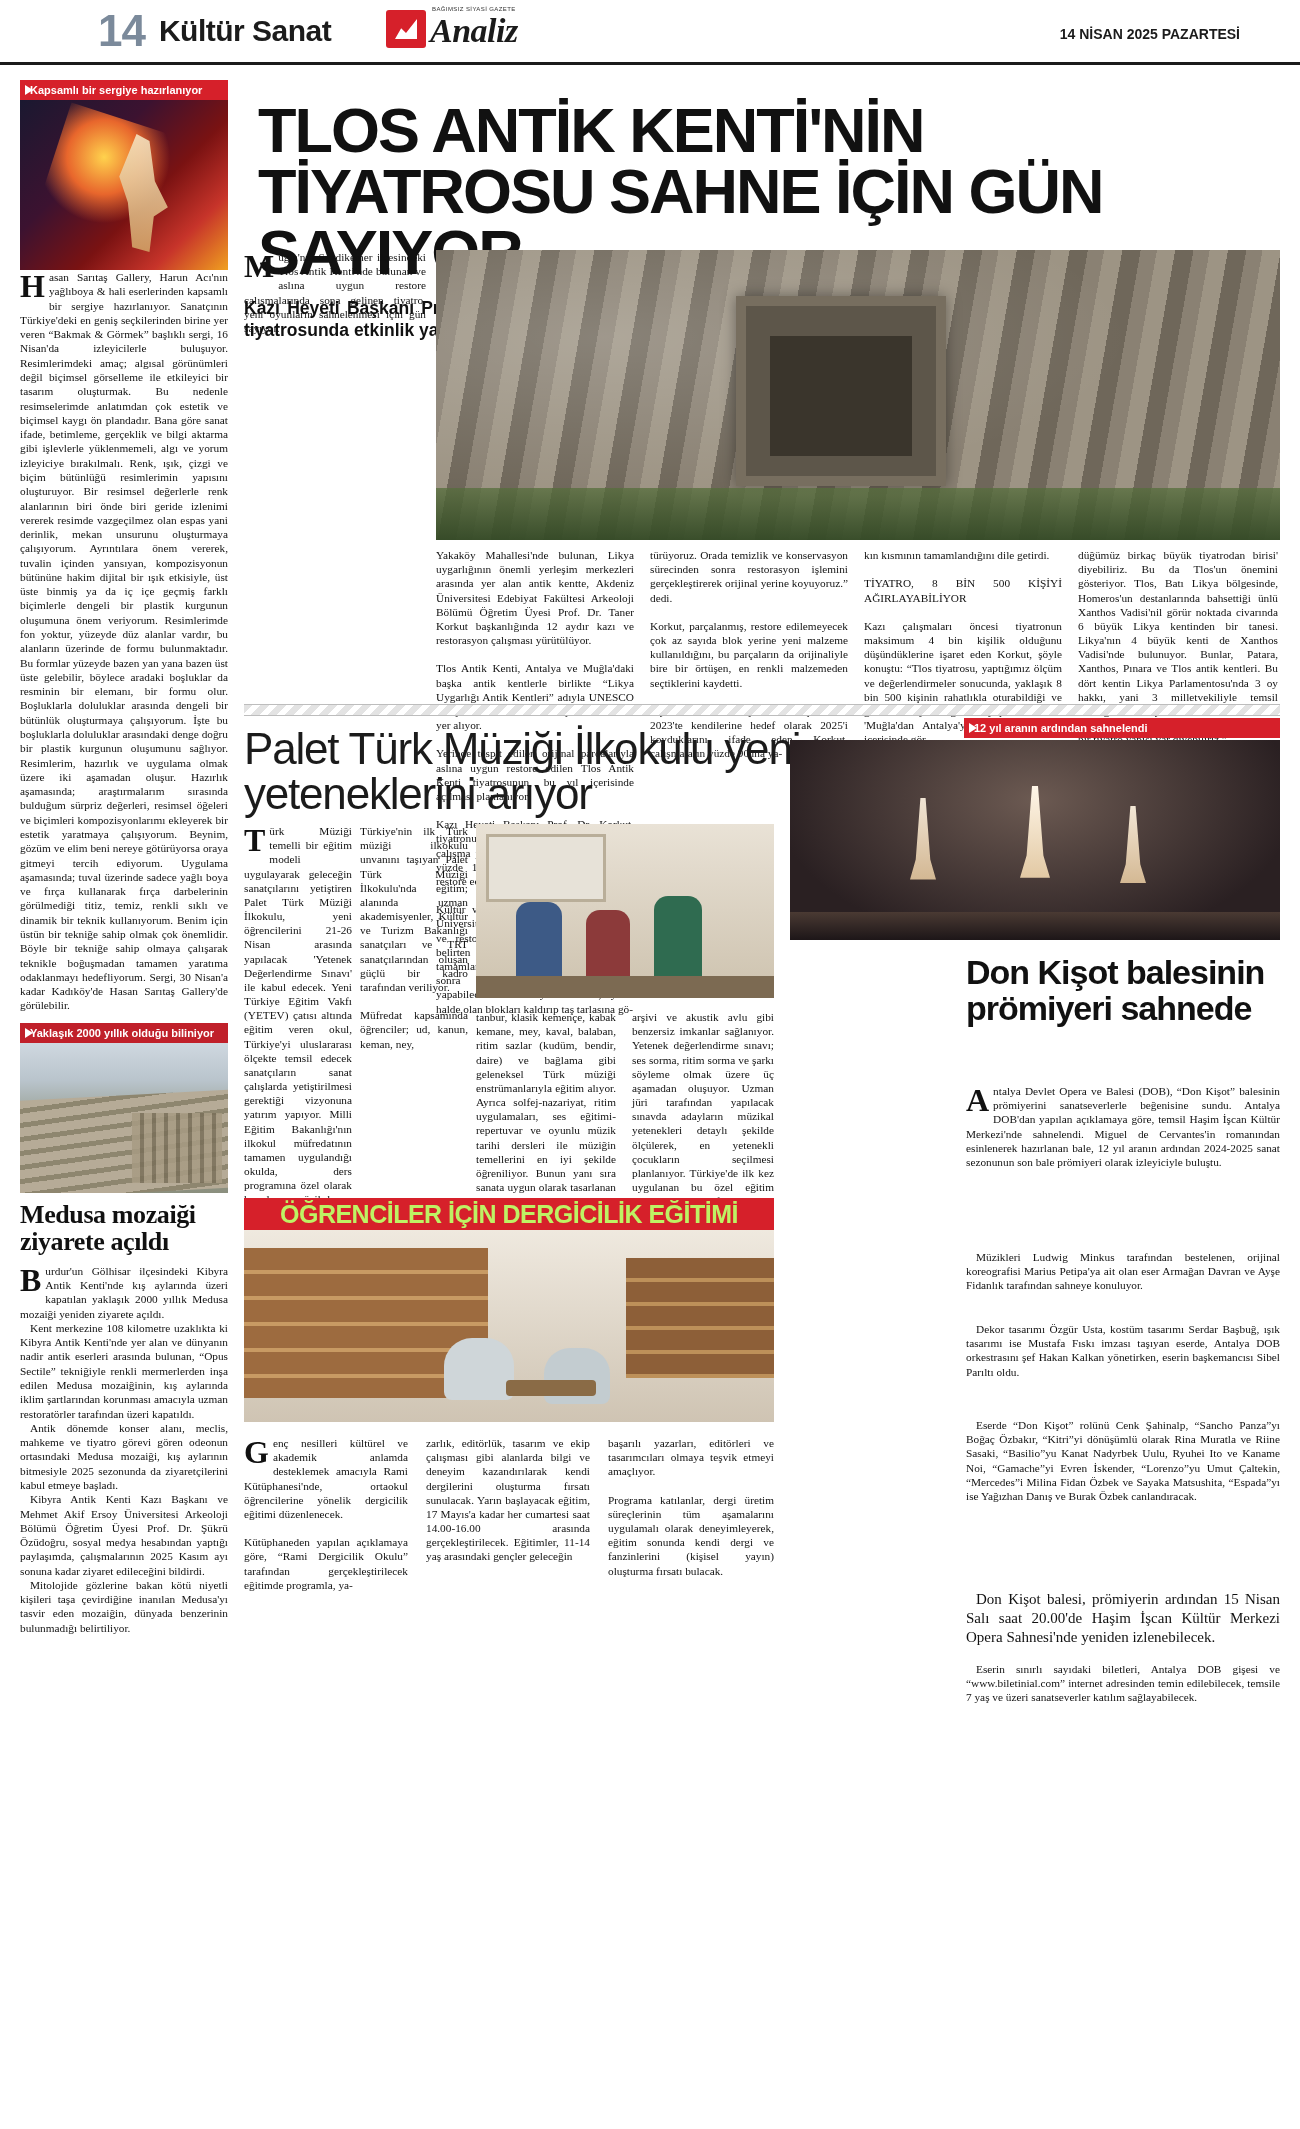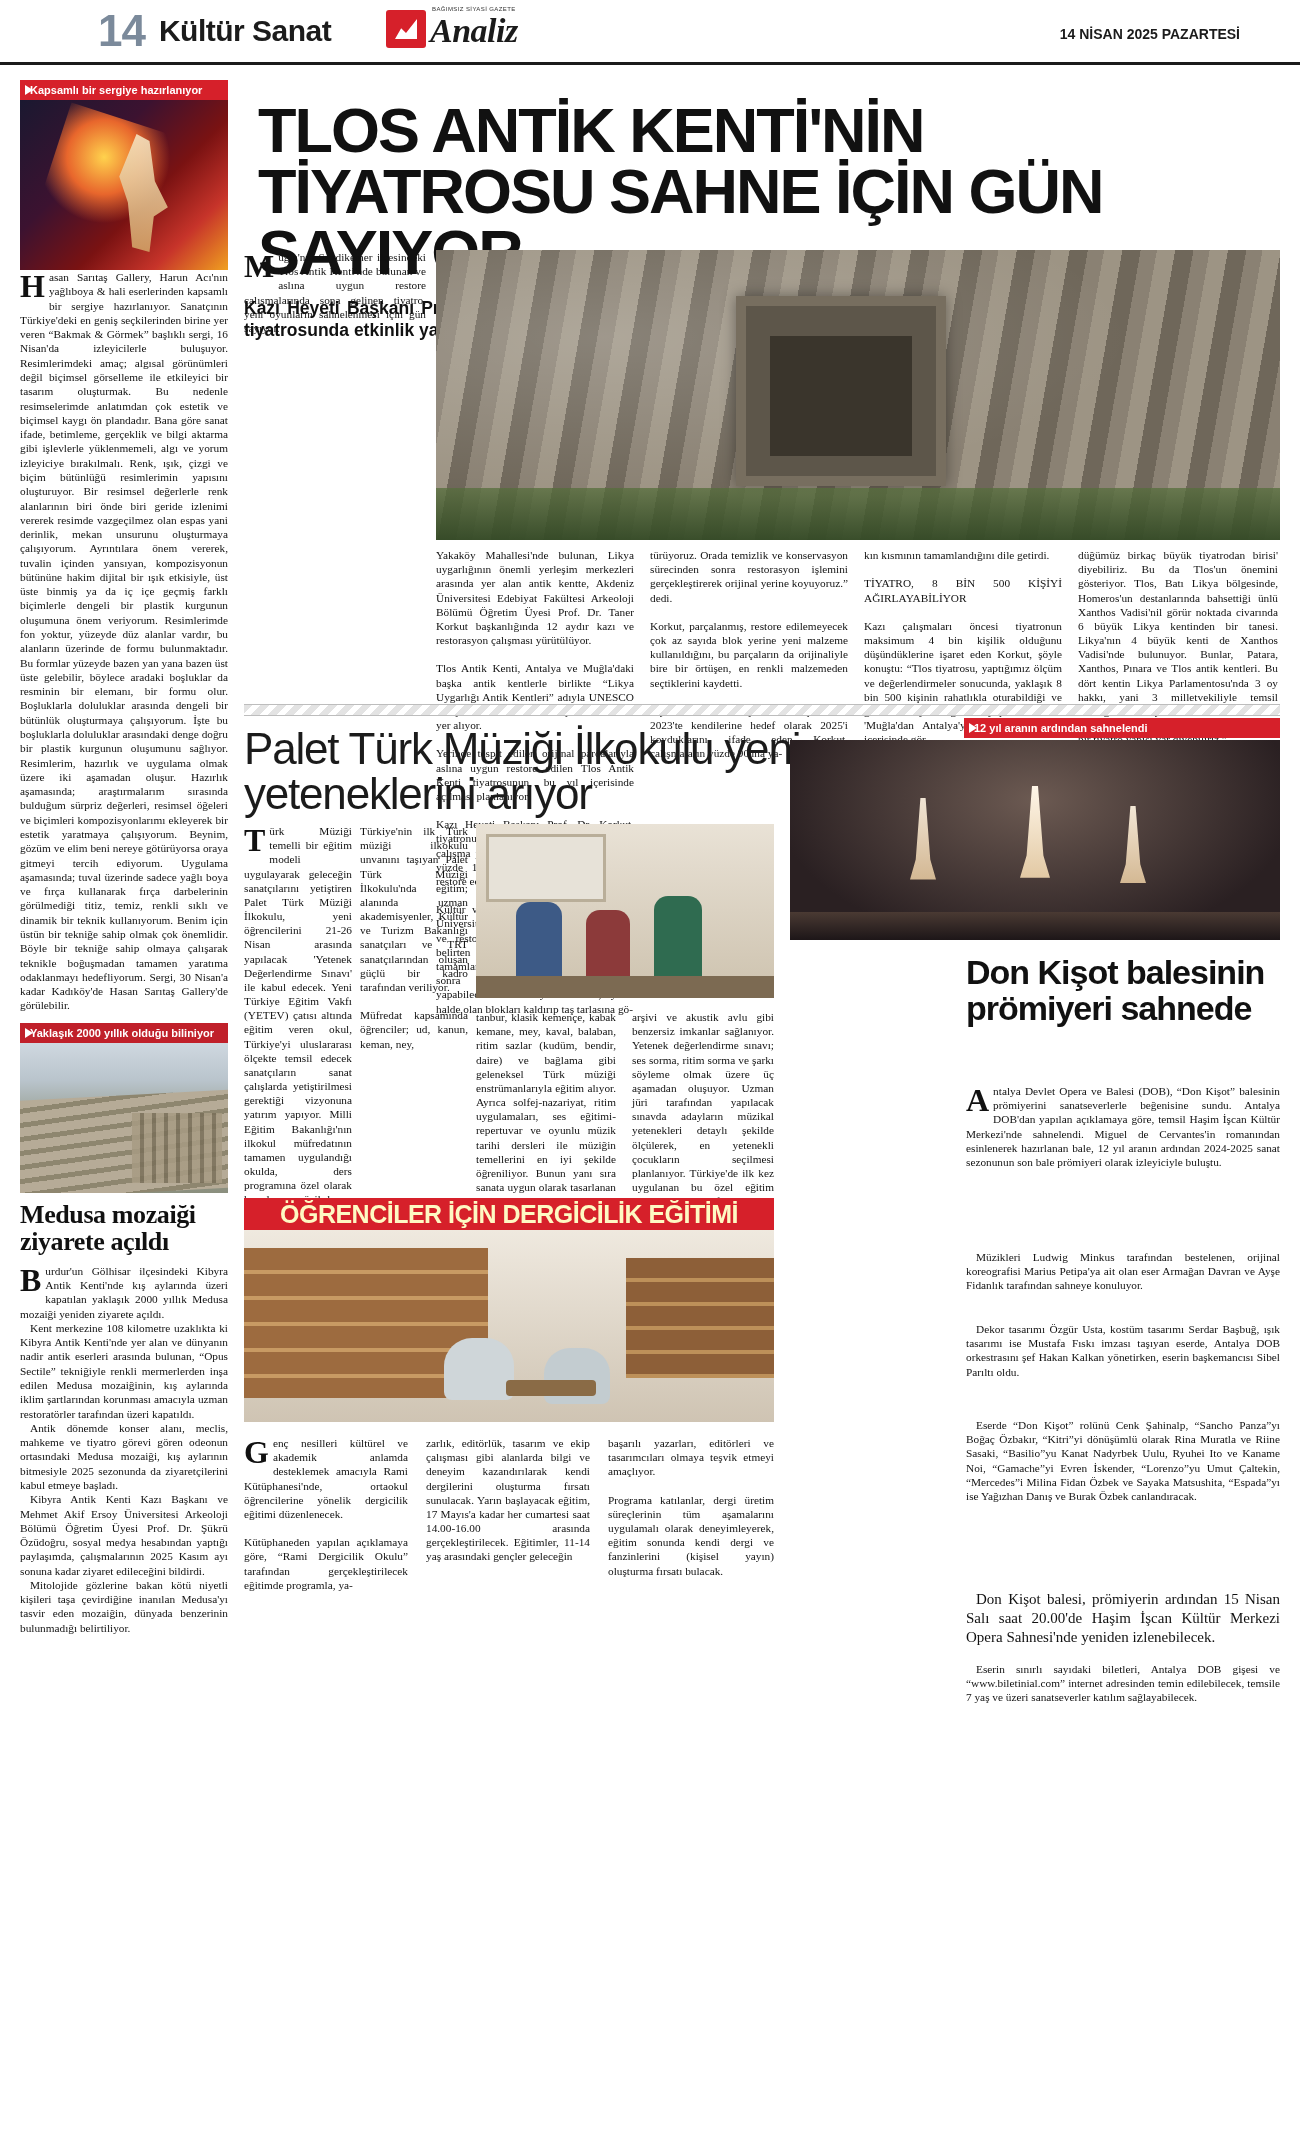--- a/index.html
+++ b/index.html
@@ -195,21 +195,21 @@
   .palet-photo .wall{position:absolute;inset:0;background:linear-gradient(180deg,#e9e2d6,#cdc2ae);}
   .palet-photo .board{position:absolute;left:10px;top:10px;width:120px;height:68px;background:#e7e2d8;border:3px solid #b9ae99;}
   .palet-photo .p1{position:absolute;left:40px;top:78px;width:46px;height:80px;background:#3d5a86;border-radius:14px 14px 4px 4px;}
   .palet-photo .p2{position:absolute;left:110px;top:86px;width:44px;height:74px;background:#8c3a3a;border-radius:14px 14px 4px 4px;}
   .palet-photo .p3{position:absolute;left:178px;top:72px;width:48px;height:88px;background:#2f6b50;border-radius:14px 14px 4px 4px;}
   .palet-photo .tbl{position:absolute;left:0;bottom:0;width:100%;height:22px;background:#7c6a52;}
 
   
   .derg-banner {
     position:absolute; left:244px; top:1198px; width:530px; height:32px;
-    background:#d6202a; color:#fef9c3;
+    background:#d6202a; color:#bef264;
     font-family:"Liberation Sans", sans-serif; font-weight:bold;
     font-size:25px; letter-spacing:-0.5px;
     display:flex; align-items:center; justify-content:center;
   }
   .derg-photo {
     position:absolute; left:244px; top:1230px; width:530px; height:192px;
     overflow:hidden; background:#d8cfc2;
   }
   .derg-photo .floor{position:absolute;inset:0;background:linear-gradient(180deg,#efe9df 0%,#cfc4b3 100%);}
   .derg-photo .shelf{position:absolute;left:0;top:18px;width:46%;height:150px;background:repeating-linear-gradient(180deg,#9d6b3f 0 22px,#c89a63 22px 26px);}

